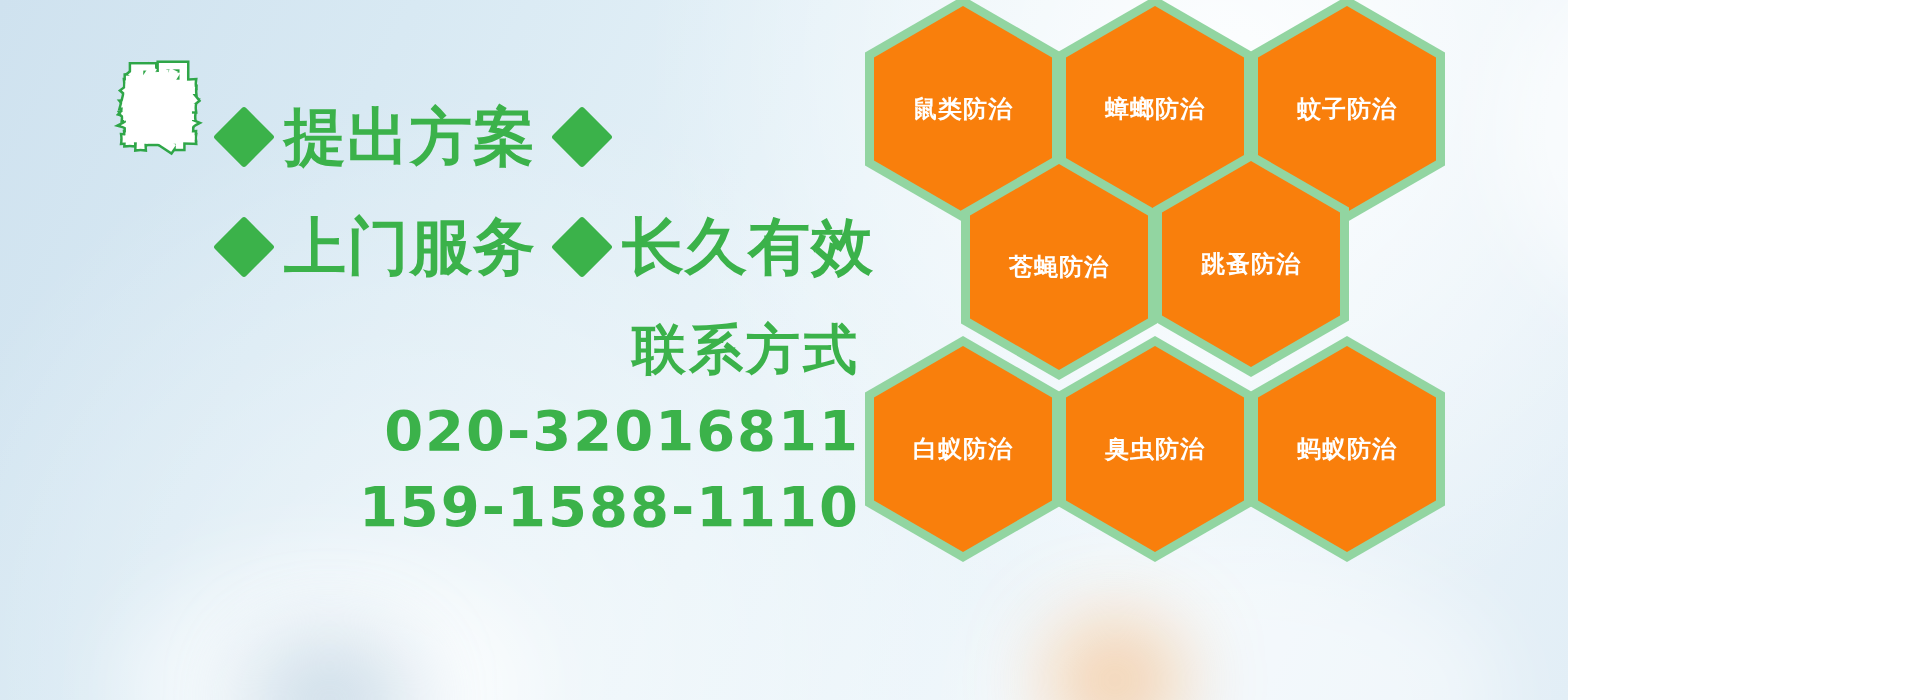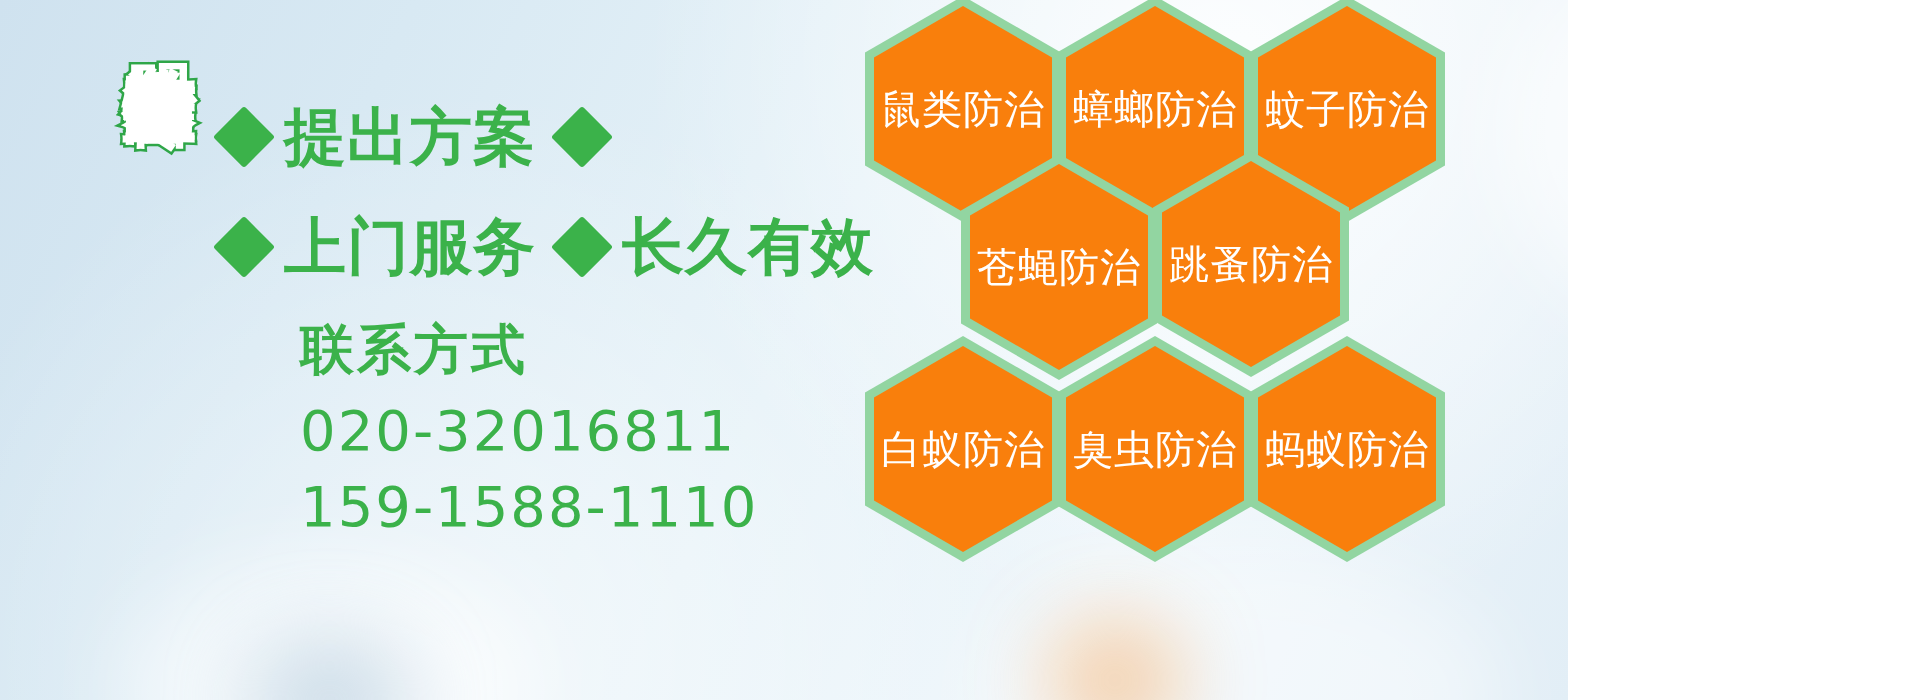--- a/index.html
+++ b/index.html
@@ -46,45 +46,45 @@
     transform:rotate(45deg);
     flex:0 0 auto;margin-right:18px;border-radius:3px;
   }
   .feature-label{
     font-size:62px;font-weight:700;color:#3bb24a;
     letter-spacing:1px;line-height:1;white-space:nowrap;
   }
   .gap{width:24px;flex:0 0 auto;}
 
   
-  #contact-block{position:absolute;left:300px;top:320px;width:560px;text-align:left;}
+  #contact-block{position:absolute;left:300px;top:320px;width:560px;text-align:right;}
   #contact-heading{
     font-size:54px;font-weight:700;color:#3bb24a;letter-spacing:3px;
     line-height:1.1;margin-bottom:14px;
   }
   .phone{
-    font-size:56px;font-weight:400;color:#3bb24a;
+    font-size:56px;font-weight:700;color:#3bb24a;
     letter-spacing:2px;line-height:1.35;white-space:nowrap;
   }
 
   
   #honeycomb{position:absolute;left:855px;top:-14px;width:600px;height:730px;}
   .hex{
     position:absolute;width:196px;height:226px;
     background:#92d5a1;
     clip-path:polygon(50% 0%,100% 25%,100% 75%,50% 100%,0% 75%,0% 25%);
     display:flex;align-items:center;justify-content:center;
   }
   .hex-inner{
     width:178px;height:206px;background:#f97f0c;
     clip-path:polygon(50% 0%,100% 25%,100% 75%,50% 100%,0% 75%,0% 25%);
     display:flex;align-items:center;justify-content:center;
   }
   .hex-label{
-    font-size:40px;font-weight:400;color:#ffffff;
+    font-size:24px;font-weight:700;color:#ffffff;
     letter-spacing:1px;white-space:nowrap;line-height:1;
   }
 </style>
 </head>
 <body>
 
 <div id="banner">
 
   <div class="blob b1"></div>
   <div class="blob b2"></div>

